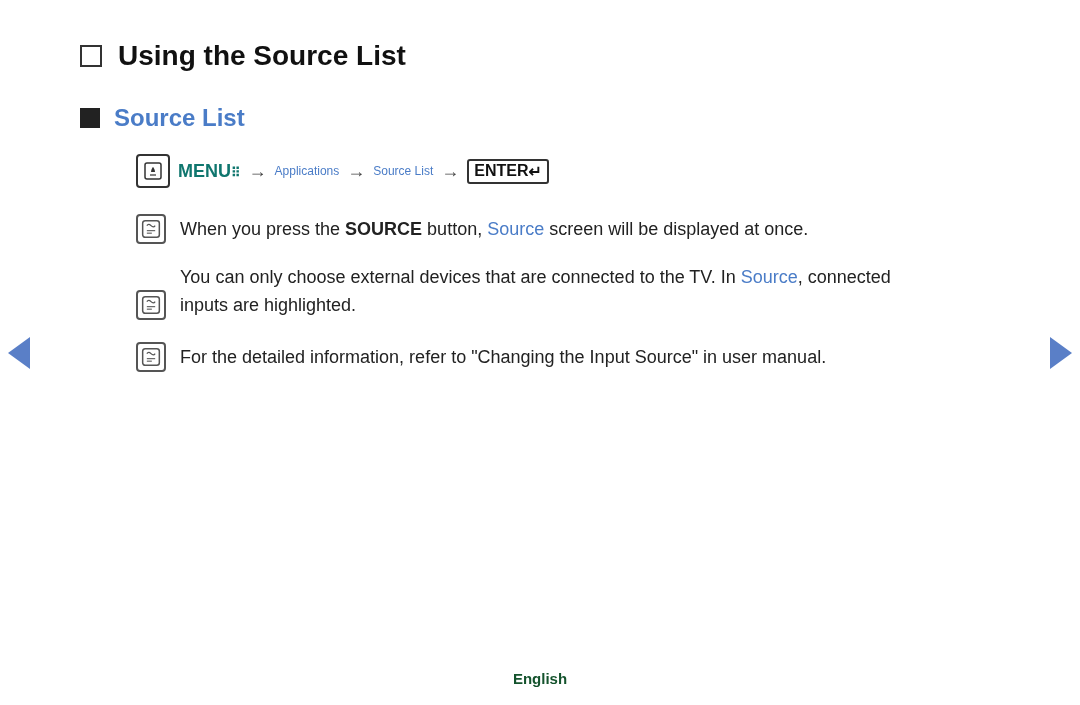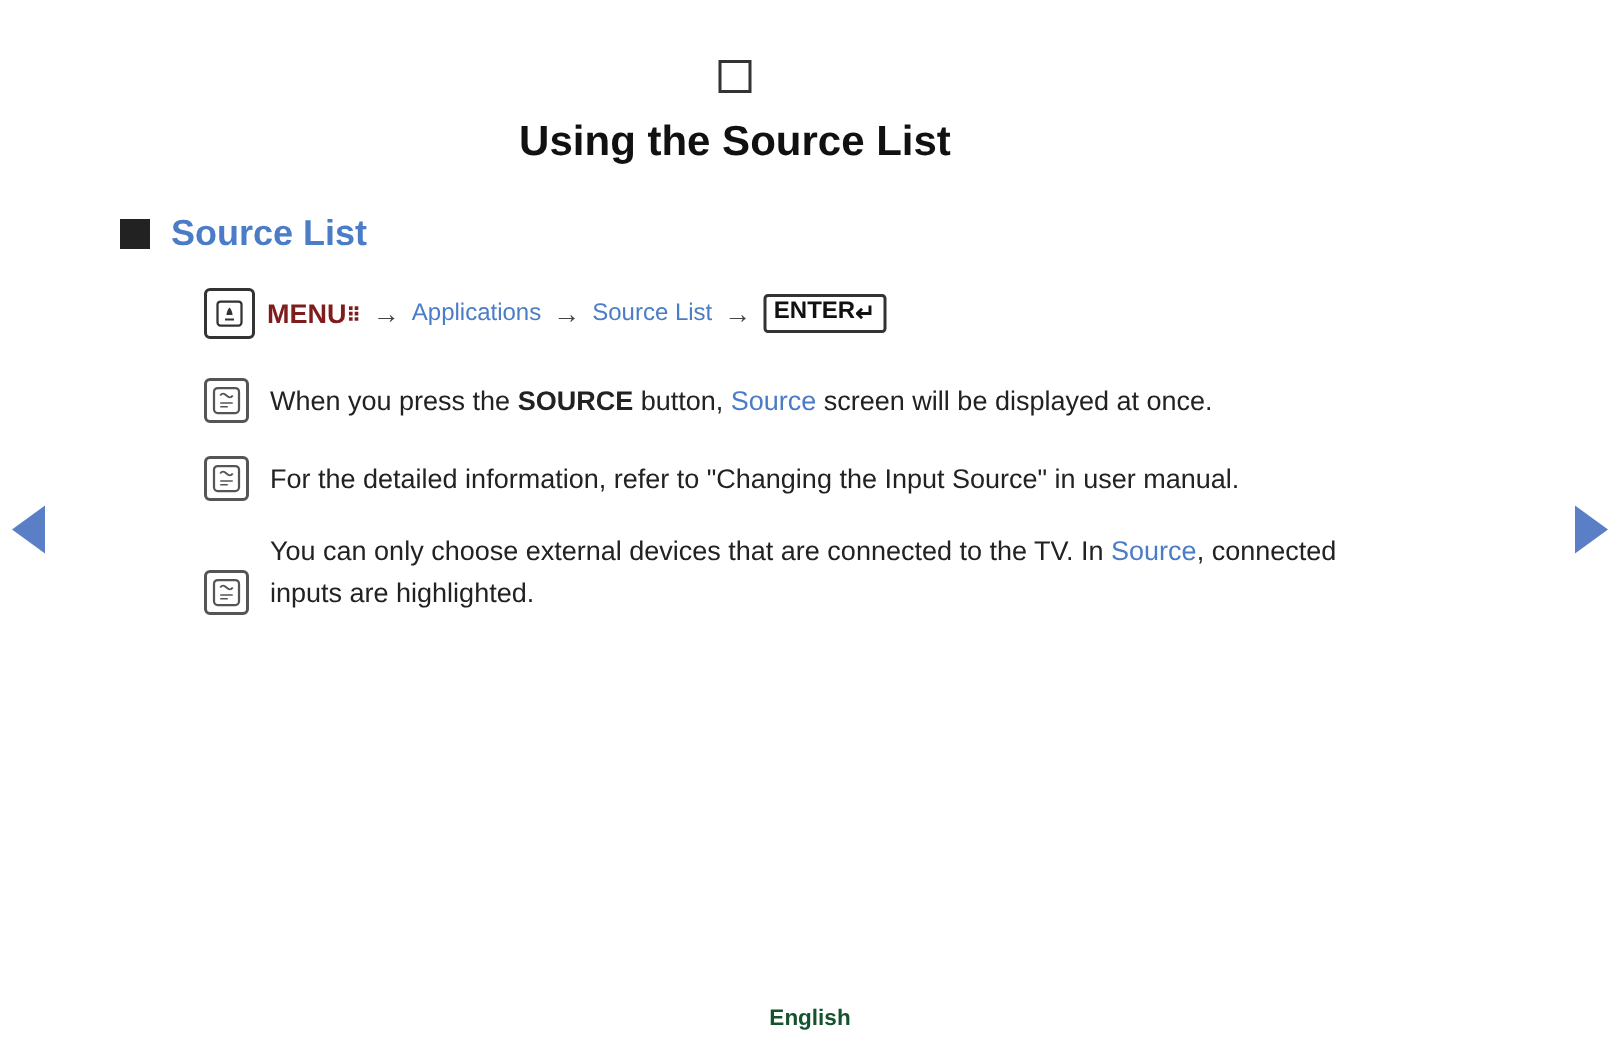--- a/index.html
+++ b/index.html
@@ -18,21 +18,20 @@
     .main-content {
       padding: 40px 80px 40px 80px;
       max-width: 980px;
     }
 
     .page-title {
       display: flex;
       align-items: center;
       gap: 16px;
       margin-bottom: 32px;
-      flex-direction: column;
     }
 
     .page-title-checkbox {
       width: 22px;
       height: 22px;
       border: 2px solid #333;
       display: inline-block;
       flex-shrink: 0;
     }
 
@@ -85,37 +84,37 @@
       flex-shrink: 0;
     }
 
     .menu-icon svg {
       width: 20px;
       height: 20px;
     }
 
     .menu-label {
       font-weight: 700;
-      color: #7f1d1d;
+      color: #0f766e;
       font-size: 18px;
     }
 
     .menu-arrow {
       color: #444;
       font-size: 18px;
     }
 
     .menu-link {
       color: #4a7cc7;
-      font-size: 16px;
+      font-size: 12px;
     }
 
     .enter-icon {
       display: inline-flex;
-      align-items: flex-start;
+      align-items: center;
       justify-content: center;
       border: 2px solid #333;
       border-radius: 3px;
       padding: 1px 5px;
       font-size: 16px;
       font-weight: 700;
       color: #111;
     }
 
     .note-item {
@@ -244,35 +243,35 @@
   <div class="note-item">
     <span class="note-icon">
       <svg viewBox="0 0 24 24" width="20" height="20" fill="none" stroke="#555" stroke-width="1.8">
         <rect x="2" y="2" width="20" height="20" rx="3"></rect>
         <path d="M7 8 Q9 5 12 8 Q15 11 17 8" stroke="#555" stroke-width="1.5" fill="none"></path>
         <line x1="7" y1="14" x2="17" y2="14" stroke="#555" stroke-width="1.3"></line>
         <line x1="7" y1="17" x2="13" y2="17" stroke="#555" stroke-width="1.3"></line>
       </svg>
     </span>
     <span class="note-text">
-      For the detailed information, refer to "Changing the Input Source" in user manual.
+      You can only choose external devices that are connected to the TV. In <span class="blue-link">Source</span>, connected inputs are highlighted.
     </span>
   </div>
 
   <div class="note-item">
     <span class="note-icon">
       <svg viewBox="0 0 24 24" width="20" height="20" fill="none" stroke="#555" stroke-width="1.8">
         <rect x="2" y="2" width="20" height="20" rx="3"></rect>
         <path d="M7 8 Q9 5 12 8 Q15 11 17 8" stroke="#555" stroke-width="1.5" fill="none"></path>
         <line x1="7" y1="14" x2="17" y2="14" stroke="#555" stroke-width="1.3"></line>
         <line x1="7" y1="17" x2="13" y2="17" stroke="#555" stroke-width="1.3"></line>
       </svg>
     </span>
     <span class="note-text">
-      You can only choose external devices that are connected to the TV. In <span class="blue-link">Source</span>, connected inputs are highlighted.
+      For the detailed information, refer to "Changing the Input Source" in user manual.
     </span>
   </div>
 
 </div>
 
 <div class="nav-arrow-left"></div>
 <div class="nav-arrow-right"></div>
 
 <div class="footer">English</div>
 

